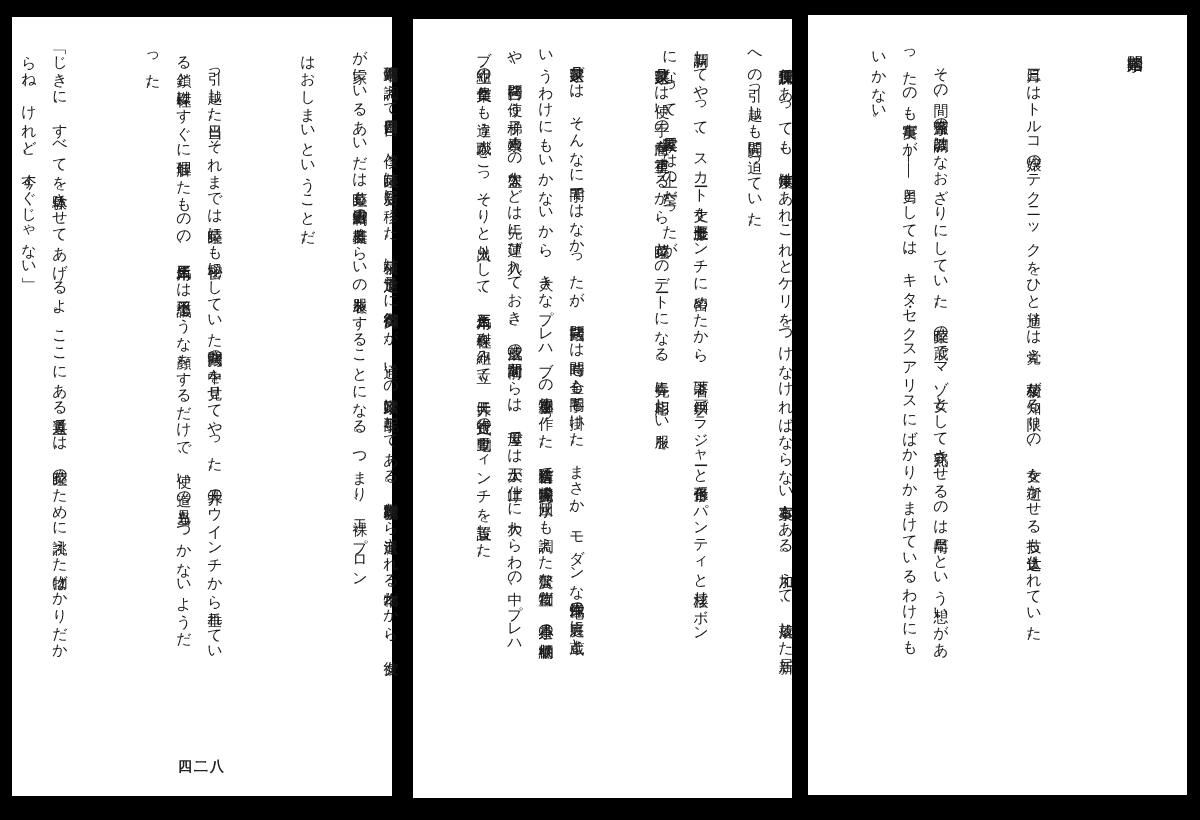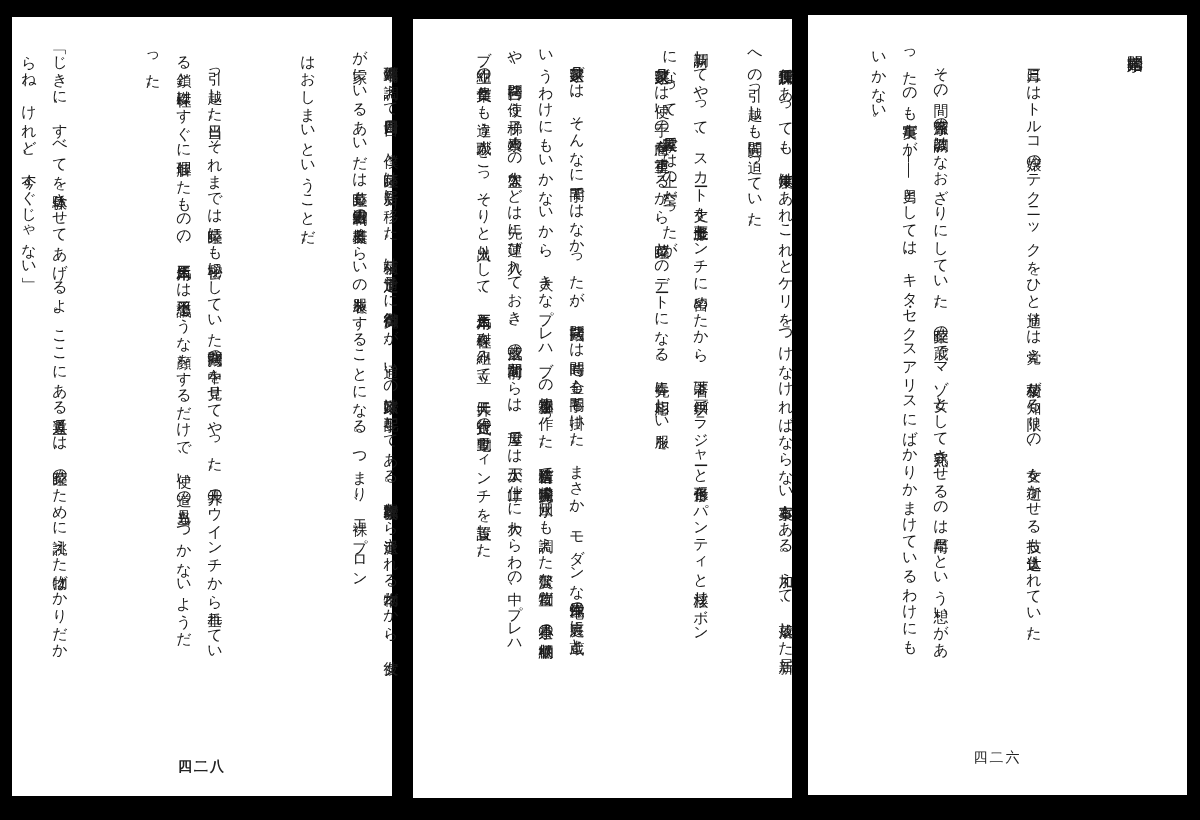--- a/index.html
+++ b/index.html
@@ -92,14 +92,13 @@
 </div>
 
 <div class="page" id="page-right">
   <div class="title">拷問事始</div>
   <div class="text-block">
     <p class="para indent">三月にはトルコ嬢のテクニックをひと通りは覚え、菊枝が知る限りの、女を逝かせる技も仕込まれていた。</p>
     <p class="para indent">その間、苦痛系の調教はなおざりにしていた。睦菜の歳でマゾ女として完熟させるのは尚早だという想いがあったのも事実だが――男としては、キタ・セクスアリスにばかりかまけているわけにもいかない。</p>
     <p class="para indent">無任所課長であっても、年度末はあれこれとケリをつけなければならない事案もある。加えて、落成した新居への引っ越しも間近に迫っていた。</p>
     <p class="para indent">家具選びは使い手の意向を重視するから、睦菜とのデートになる。春先に相応しい服を</p>
   </div>
-  <div class="folio">四二六</div>
 </div>
 
 </body></html>

